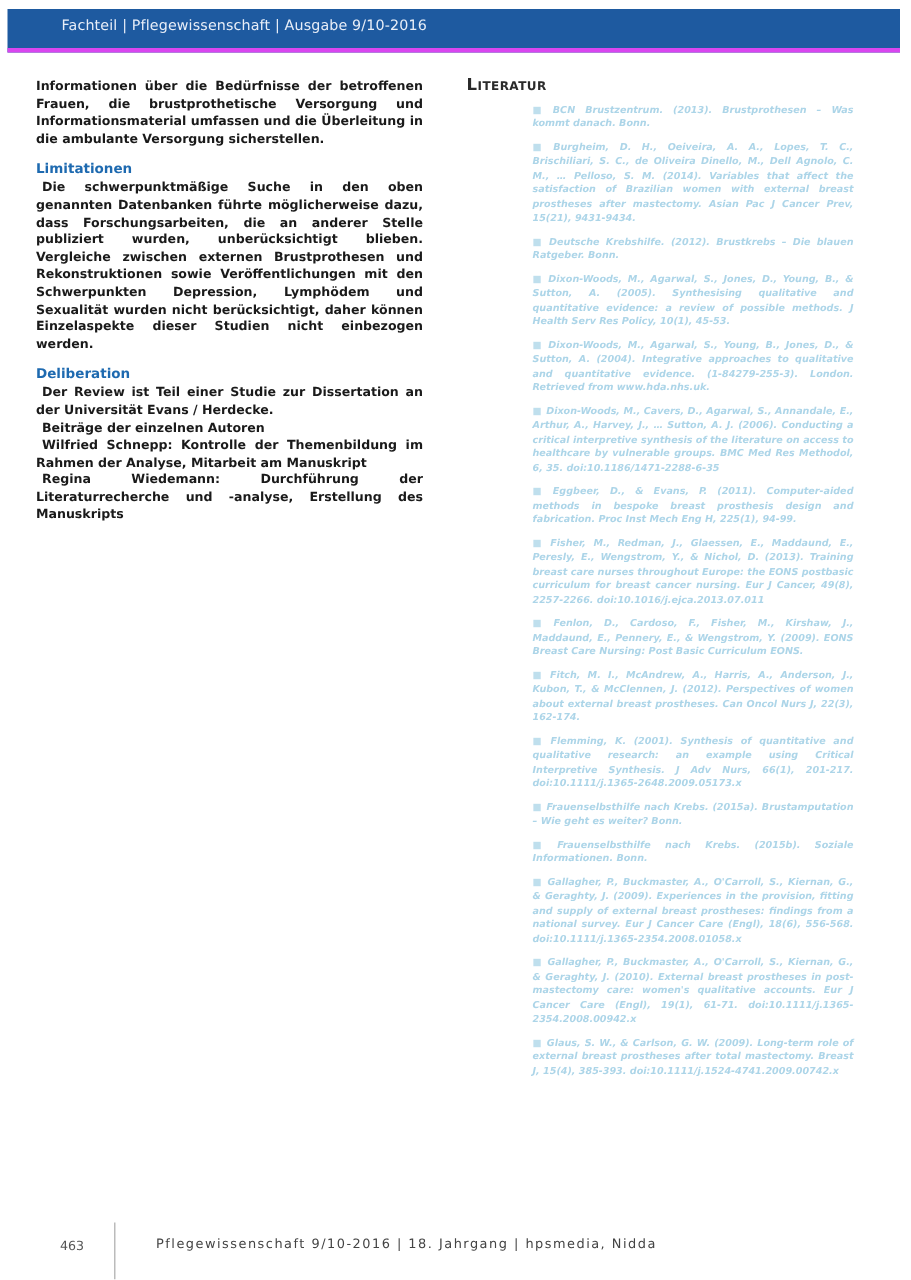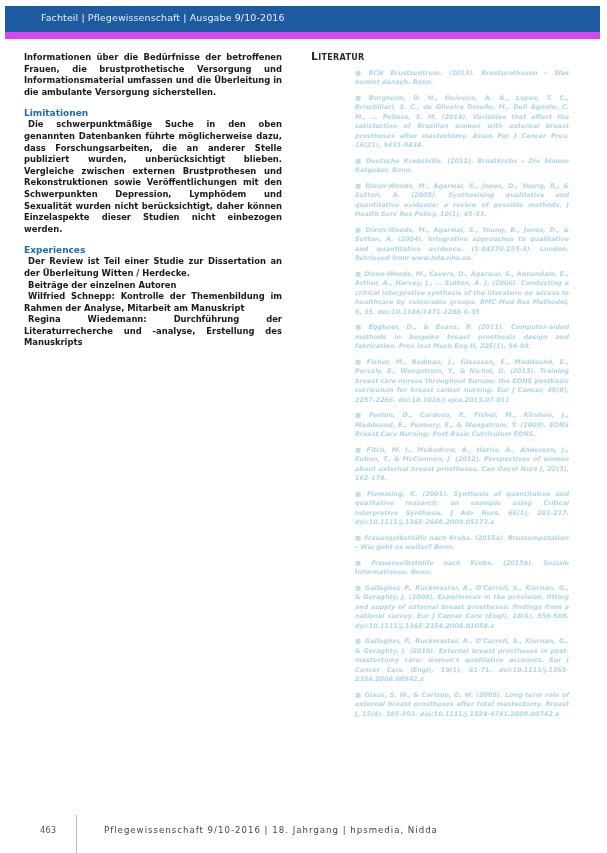--- a/index.html
+++ b/index.html
@@ -1,17 +1,17 @@
 <!DOCTYPE html>
 <html><head>
 <meta charset="utf-8">
 <style>
   html,body{margin:0;padding:0;background:#fff;}
   body{width:607px;height:853px;position:relative;overflow:hidden;font-family:"DejaVu Sans",sans-serif;color:#1a1a1a;}
-  .header{position:absolute;left:5px;top:6px;width:595px;height:26px;background:#1e5aa0;border-bottom:7px solid #d946ef;}
+  .header{position:absolute;left:5px;top:6px;width:595px;height:26px;background:#1e5aa0;border-bottom:3px solid #d946ef;}
   .header-text{position:absolute;left:36px;top:6px;font-size:9.5px;color:#e8eef8;letter-spacing:0.1px;}
   .col-left{position:absolute;left:24px;top:52px;width:258px;font-size:8.4px;line-height:11.6px;text-align:justify;font-weight:bold;}
   .col-left p{margin:0;}
   .h-sec{color:#1e6ab0;font-size:9px;margin-top:9px;line-height:12px;}
   .indent{text-indent:4px;}
   .col-right{position:absolute;left:311px;top:52px;width:258px;font-size:6.4px;line-height:9.5px;font-weight:bold;}
   .lit-title{font-size:11px;letter-spacing:0.3px;color:#2a2a2a;margin:0 0 7px 0;font-variant:small-caps;}
   .ref{color:#6ab3d6;margin:0 0 6px 0;text-align:justify;font-style:italic;opacity:0.55;padding-left:44px;}
   .ref .bul{color:#8cc5e0;font-style:normal;margin-right:3px;}
   .footer{position:absolute;left:0;top:805px;width:607px;height:48px;}
@@ -25,22 +25,22 @@
 <div class="header">
   <span class="header-text">Fachteil | Pflegewissenschaft | Ausgabe 9/10-2016</span>
 </div>
 
 <div class="col-left">
   <p>Informationen über die Bedürfnisse der betroffenen Frauen, die brustprothetische Versorgung und Informationsmaterial umfassen und die Überleitung in die ambulante Versorgung sicherstellen.</p>
 
   <div class="h-sec">Limitationen</div>
   <p class="indent">Die schwerpunktmäßige Suche in den oben genannten Datenbanken führte möglicherweise dazu, dass Forschungsarbeiten, die an anderer Stelle publiziert wurden, unberücksichtigt blieben. Vergleiche zwischen externen Brustprothesen und Rekonstruktionen sowie Veröffentlichungen mit den Schwerpunkten Depression, Lymphödem und Sexualität wurden nicht berücksichtigt, daher können Einzelaspekte dieser Studien nicht einbezogen werden.</p>
 
-  <div class="h-sec">Experiences</div>
-  <p class="indent">Der Review ist Teil einer Studie zur Dissertation an der Überleitung Witten / Herdecke.</p>
+  <div class="h-sec">Deliberation</div>
+  <p class="indent">Der Review ist Teil einer Studie zur Dissertation an der Universität Evans / Herdecke.</p>
   <p class="indent">Beiträge der einzelnen Autoren</p>
   <p class="indent">Wilfried Schnepp: Kontrolle der Themenbildung im Rahmen der Analyse, Mitarbeit am Manuskript</p>
   <p class="indent">Regina Wiedemann: Durchführung der Literaturrecherche und -analyse, Erstellung des Manuskripts</p>
 </div>
 
 <div class="col-right">
   <div class="lit-title">Literatur</div>
   <div id="ref-list">
     <p class="ref"><span class="bul">■</span><span>BCN Brustzentrum. (2013). Brustprothesen – Was kommt danach. Bonn.</span></p>
     <p class="ref"><span class="bul">■</span><span>Burgheim, D. H., Oeiveira, A. A., Lopes, T. C., Brischiliari, S. C., de Oliveira Dinello, M., Dell Agnolo, C. M., … Pelloso, S. M. (2014). Variables that affect the satisfaction of Brazilian women with external breast prostheses after mastectomy. Asian Pac J Cancer Prev, 15(21), 9431-9434.</span></p>

